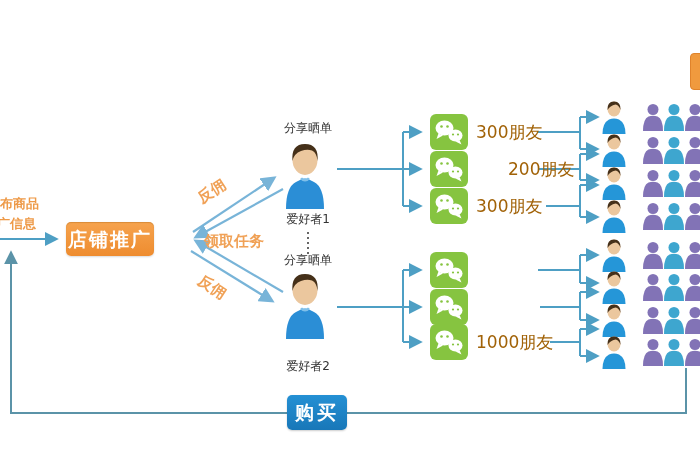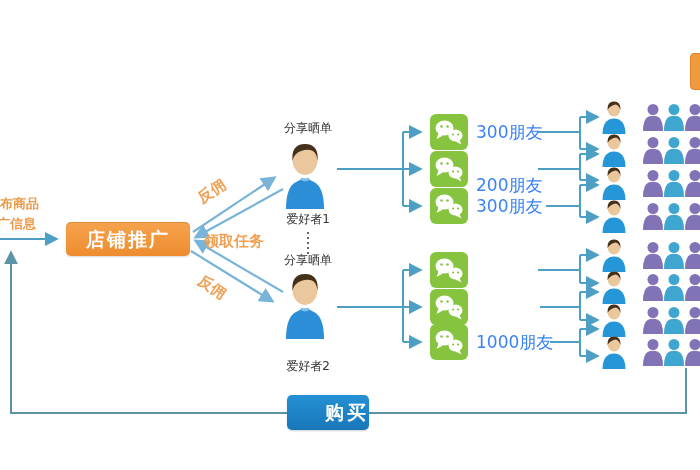--- a/index.html
+++ b/index.html
@@ -6,42 +6,42 @@
   #canvas{
     position:relative;width:700px;height:470px;background:#ffffff;
     overflow:hidden;font-family:"DejaVu Sans","Liberation Sans",sans-serif;
   }
   .abs{position:absolute;}
   
   .left-note{left:0px;top:194px;width:60px;font-size:13px;line-height:20px;
     color:#ee9a48;font-weight:600;}
   .left-note .l2{margin-left:-3px;}
   
-  .promo-box{left:66px;top:222px;width:124px;height:34px;border-radius:5px;
+  .promo-box{left:66px;top:222px;width:88px;height:34px;border-radius:5px;
     background:linear-gradient(180deg,#f6a34e,#ee8c2f);
     box-shadow:0 1px 1px rgba(180,110,30,.45) inset,0 1px 2px rgba(0,0,0,.15);
     color:#fff;font-weight:bold;font-size:19px;letter-spacing:2px;
     text-align:center;line-height:34px;}
   
-  .buy-box{left:287px;top:395px;width:82px;height:35px;border-radius:5px;
+  .buy-box{left:287px;top:395px;width:60px;height:35px;border-radius:5px;
     background:linear-gradient(180deg,#2490d4,#1877b8);
     color:#fff;font-weight:bold;font-size:19px;letter-spacing:3px;
-    text-align:right;line-height:35px;box-shadow:0 1px 2px rgba(0,0,0,.2);}
+    text-align:center;line-height:35px;box-shadow:0 1px 2px rgba(0,0,0,.2);}
   
   .corner-box{left:690px;top:53px;width:18px;height:35px;border-radius:4px;
     background:#f09a3e;border:1px solid #e0832b;}
   
   .edge-label{color:#f0a156;font-weight:bold;font-size:15px;white-space:nowrap;}
   .rebate-top{left:197px;top:182px;transform:rotate(-33deg);}
   .claim-task{left:204px;top:232px;text-align:right;}
   .rebate-bottom{left:197px;top:278px;transform:rotate(33deg);}
   
   .fan-label{width:84px;text-align:center;font-size:12px;color:#333;white-space:nowrap;}
   
-  .friend-label{left:476px;width:78px;font-size:17px;color:#3b82f6;white-space:nowrap;}
+  .friend-label{left:476px;width:78px;font-size:17px;color:#a16207;white-space:nowrap;}
   svg{display:block;}
 </style>
 </head>
 <body>
 
 <div id="canvas">
 
   <svg class="abs" style="left:0;top:0;" width="700" height="470" viewBox="0 0 700 470">
     <defs>
       <marker id="arrB" viewBox="0 0 10 10" refX="8" refY="5" markerWidth="7" markerHeight="7" orient="auto">
@@ -161,21 +161,21 @@
     <rect width="38" height="36" rx="6" fill="#86c440"></rect>
     <ellipse cx="14.5" cy="14" rx="9" ry="7.5" fill="#fff"></ellipse>
       <path d="M8.5 19.5 L6.5 25 L13 21.5 Z" fill="#fff"></path>
     <circle cx="11.5" cy="12.5" r="1.3" fill="#86c440"></circle>
       <circle cx="17.5" cy="12.5" r="1.3" fill="#86c440"></circle>
     <ellipse cx="25.5" cy="21.5" rx="7" ry="6" fill="#fff"></ellipse>
       <path d="M29.5 26 L31.5 30.5 L25.5 27.5 Z" fill="#fff"></path>
     <circle cx="23" cy="20.5" r="1.1" fill="#86c440"></circle>
       <circle cx="28" cy="20.5" r="1.1" fill="#86c440"></circle>
   </svg>
-  <div class="abs friend-label" style="top:174px;">200朋友</div>
+  <div class="abs friend-label" style="top:158px;margin-left:32px;">200朋友</div>
 
   <svg class="abs" style="left:430px;top:188px;" width="38" height="36" viewBox="0 0 38 36">
     <rect width="38" height="36" rx="6" fill="#86c440"></rect>
     <ellipse cx="14.5" cy="14" rx="9" ry="7.5" fill="#fff"></ellipse>
       <path d="M8.5 19.5 L6.5 25 L13 21.5 Z" fill="#fff"></path>
     <circle cx="11.5" cy="12.5" r="1.3" fill="#86c440"></circle>
       <circle cx="17.5" cy="12.5" r="1.3" fill="#86c440"></circle>
     <ellipse cx="25.5" cy="21.5" rx="7" ry="6" fill="#fff"></ellipse>
       <path d="M29.5 26 L31.5 30.5 L25.5 27.5 Z" fill="#fff"></path>
     <circle cx="23" cy="20.5" r="1.1" fill="#86c440"></circle>

